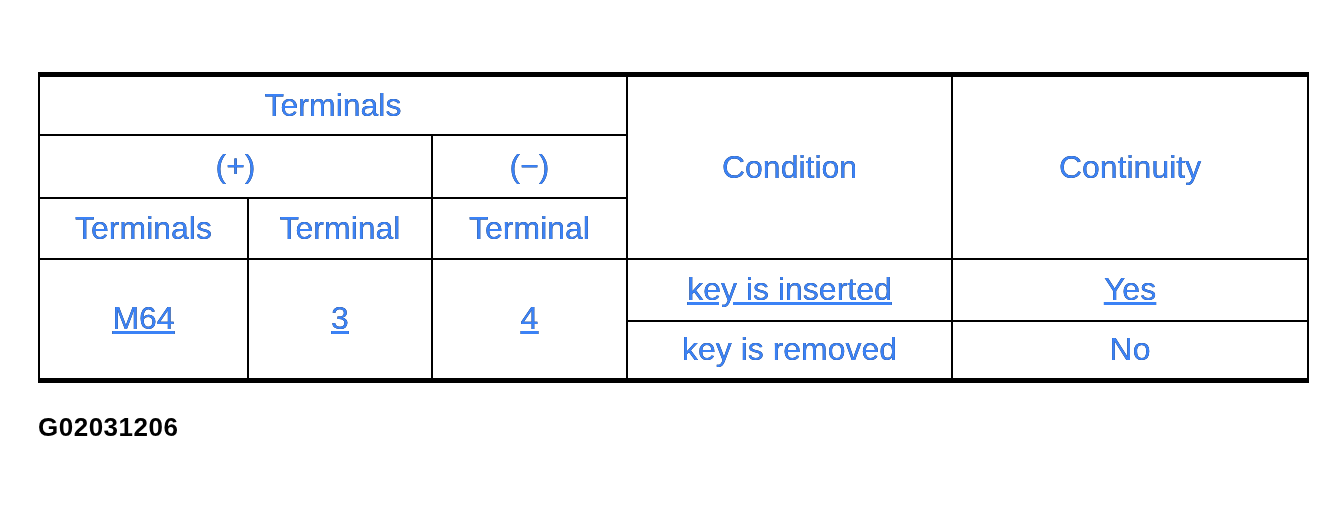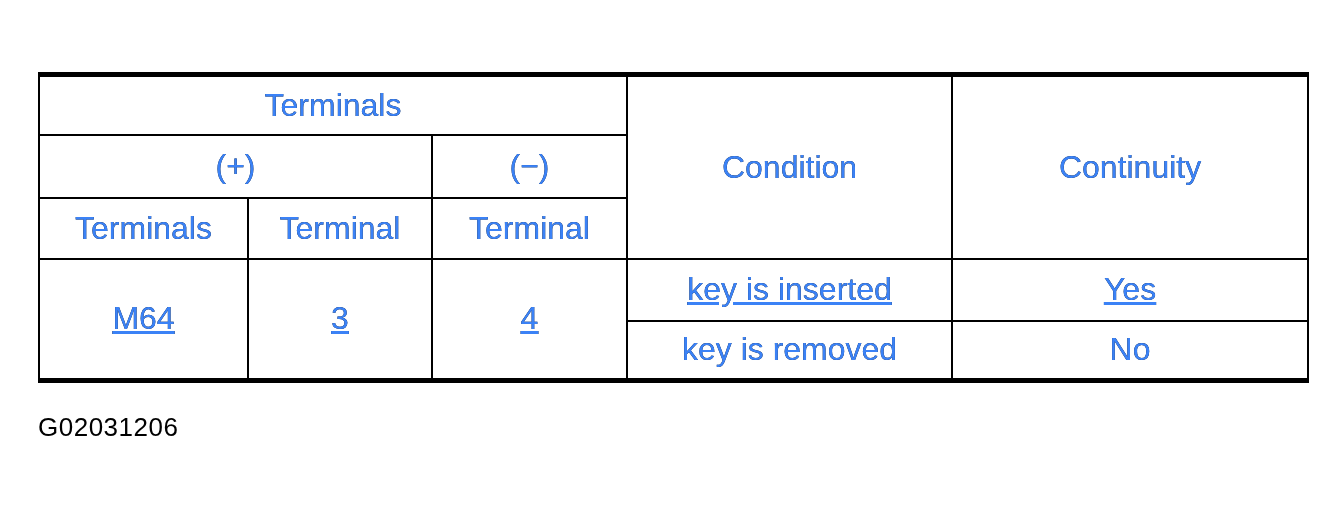--- a/index.html
+++ b/index.html
@@ -48,21 +48,21 @@
   tr.r1 { height: 60px; }
   tr.r2 { height: 63px; }
   tr.r3 { height: 61px; }
   tr.r4 { height: 62px; text-decoration: underline; }
   tr.r5 { height: 60px; text-align: center; }
   .figure-id {
     position: absolute;
     left: 38px;
     top: 412px;
     font-size: 26px;
-    font-weight: 400;
+    font-weight: 700;
     letter-spacing: 0.5px;
     color: #000;
   }
 </style>
 </head>
 <body>
 
 <div class="page">
 
   <table class="spec">

